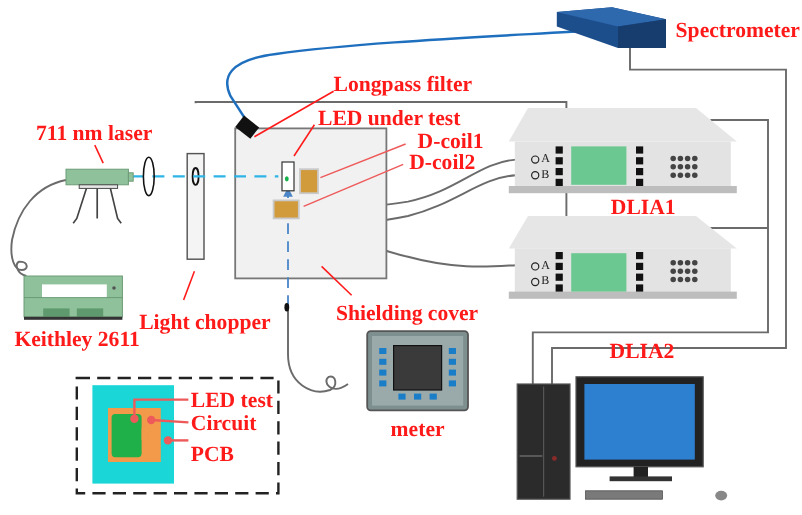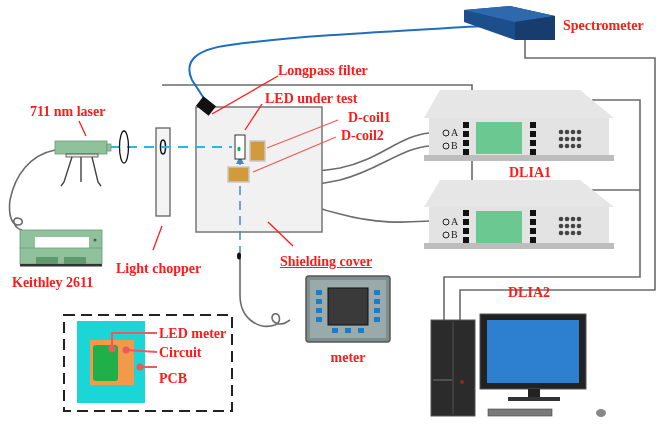--- a/index.html
+++ b/index.html
@@ -1,18 +1,18 @@
 <!DOCTYPE html>
 <html><head>
 <meta charset="utf-8">
 <style>
   html,body{margin:0;padding:0;background:#ffffff;}
   body{width:668px;height:429px;position:relative;overflow:hidden;font-family:"Liberation Serif","DejaVu Serif",serif;}
   svg{position:absolute;left:0;top:0;}
-  .lbl{position:absolute;color:#ff1a1a;font-weight:bold;font-size:14px;line-height:15px;white-space:nowrap;}
+  .lbl{position:absolute;color:#ff1a1a;font-weight:bold;font-size:18px;line-height:15px;white-space:nowrap;}
   .lbl-c{text-align:center;}
   .small{font-size:10px;color:#222;font-weight:normal;position:absolute;}
 </style>
 </head>
 <body>
 
 <svg width="668" height="429" viewBox="0 0 668 429">
 
   <g fill="none" stroke="#6b6b6b" stroke-width="1.6">
 
@@ -215,24 +215,24 @@
 <div class="lbl" style="left:563px;top:18px;">Spectrometer</div>
 <div class="lbl" style="left:278px;top:63px;">Longpass filter</div>
 <div class="lbl" style="left:265px;top:91px;font-family:Liberation Serif, serif;">LED under test</div>
 <div class="lbl" style="left:348px;top:110px;">D-coil1</div>
 <div class="lbl" style="left:341px;top:128px;">D-coil2</div>
 <div class="lbl" style="left:30px;top:104px;">711 nm laser</div>
 <div class="lbl" style="left:509px;top:165px;">DLIA1</div>
 <div class="lbl" style="left:508px;top:253px;margin-top:32px;">DLIA2</div>
 <div class="lbl" style="left:12px;top:275px;">Keithley 2611</div>
 <div class="lbl" style="left:116px;top:261px;">Light chopper</div>
-<div class="lbl" style="left:280px;top:254px;text-decoration:underline;">Shielding cover</div>
+<div class="lbl" style="left:280px;top:254px;">Shielding cover</div>
 <div class="lbl lbl-c" style="left:296px;top:350px;width:104px;">
   <div>meter</div>
 </div>
-<div class="lbl" style="left:159px;top:326px;">LED meter</div>
+<div class="lbl" style="left:159px;top:326px;">LED test</div>
 <div class="lbl" style="left:159px;top:345px;">Circuit</div>
 <div class="lbl" style="left:159px;top:371px;">PCB</div>
 
 <span class="small" style="left:451px;top:127px;">A</span>
 <span class="small" style="left:451px;top:140px;">B</span>
 <span class="small" style="left:451px;top:216px;">A</span>
 <span class="small" style="left:451px;top:229px;">B</span>
 
 </body></html>

